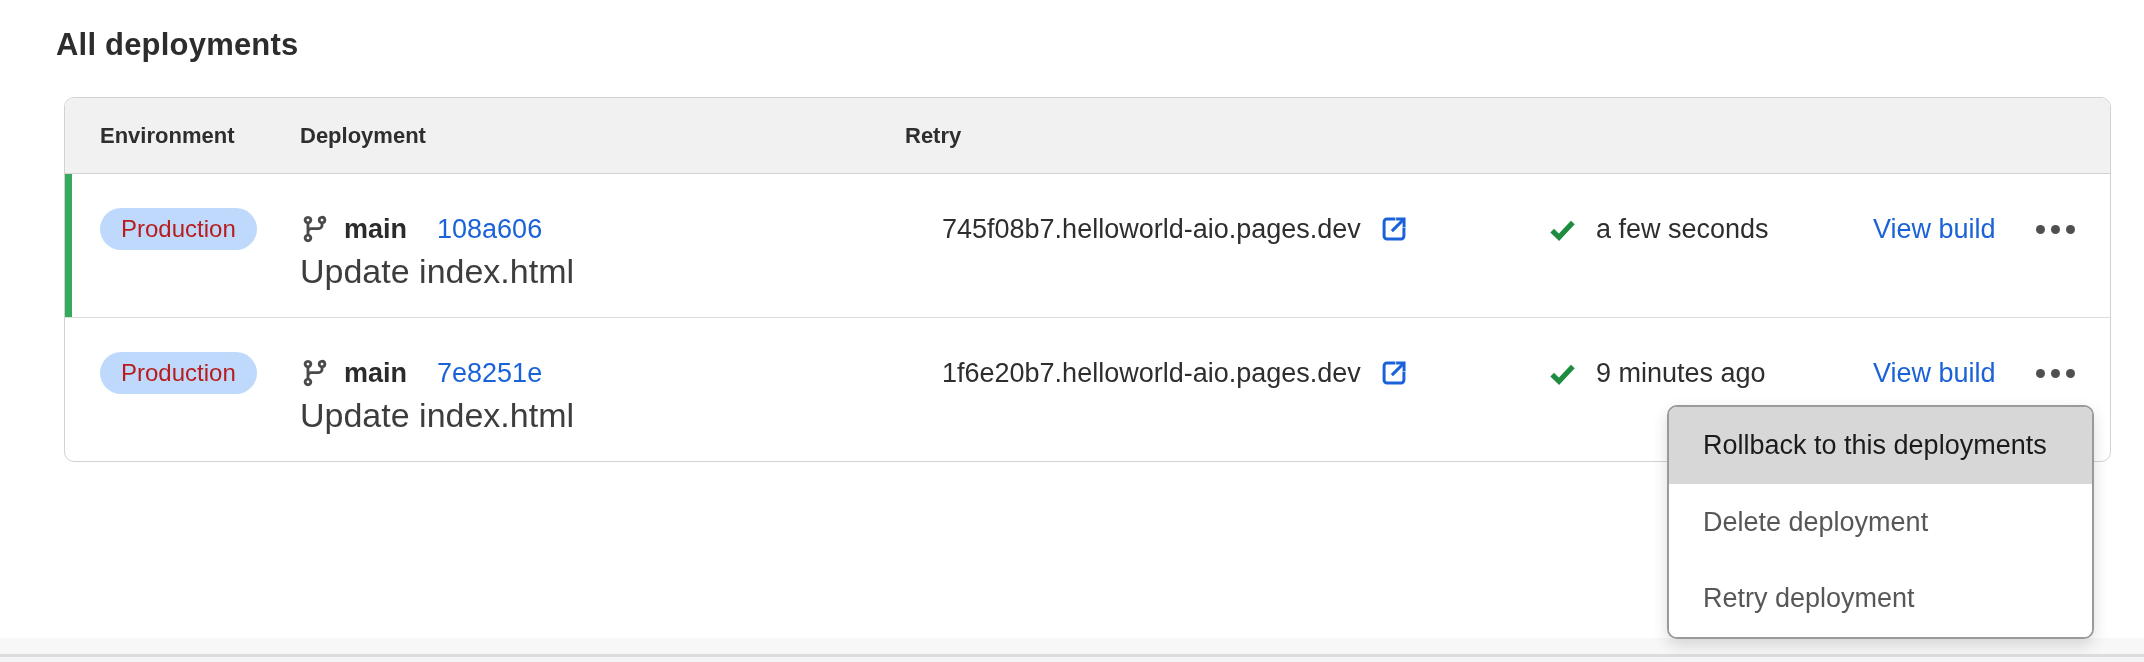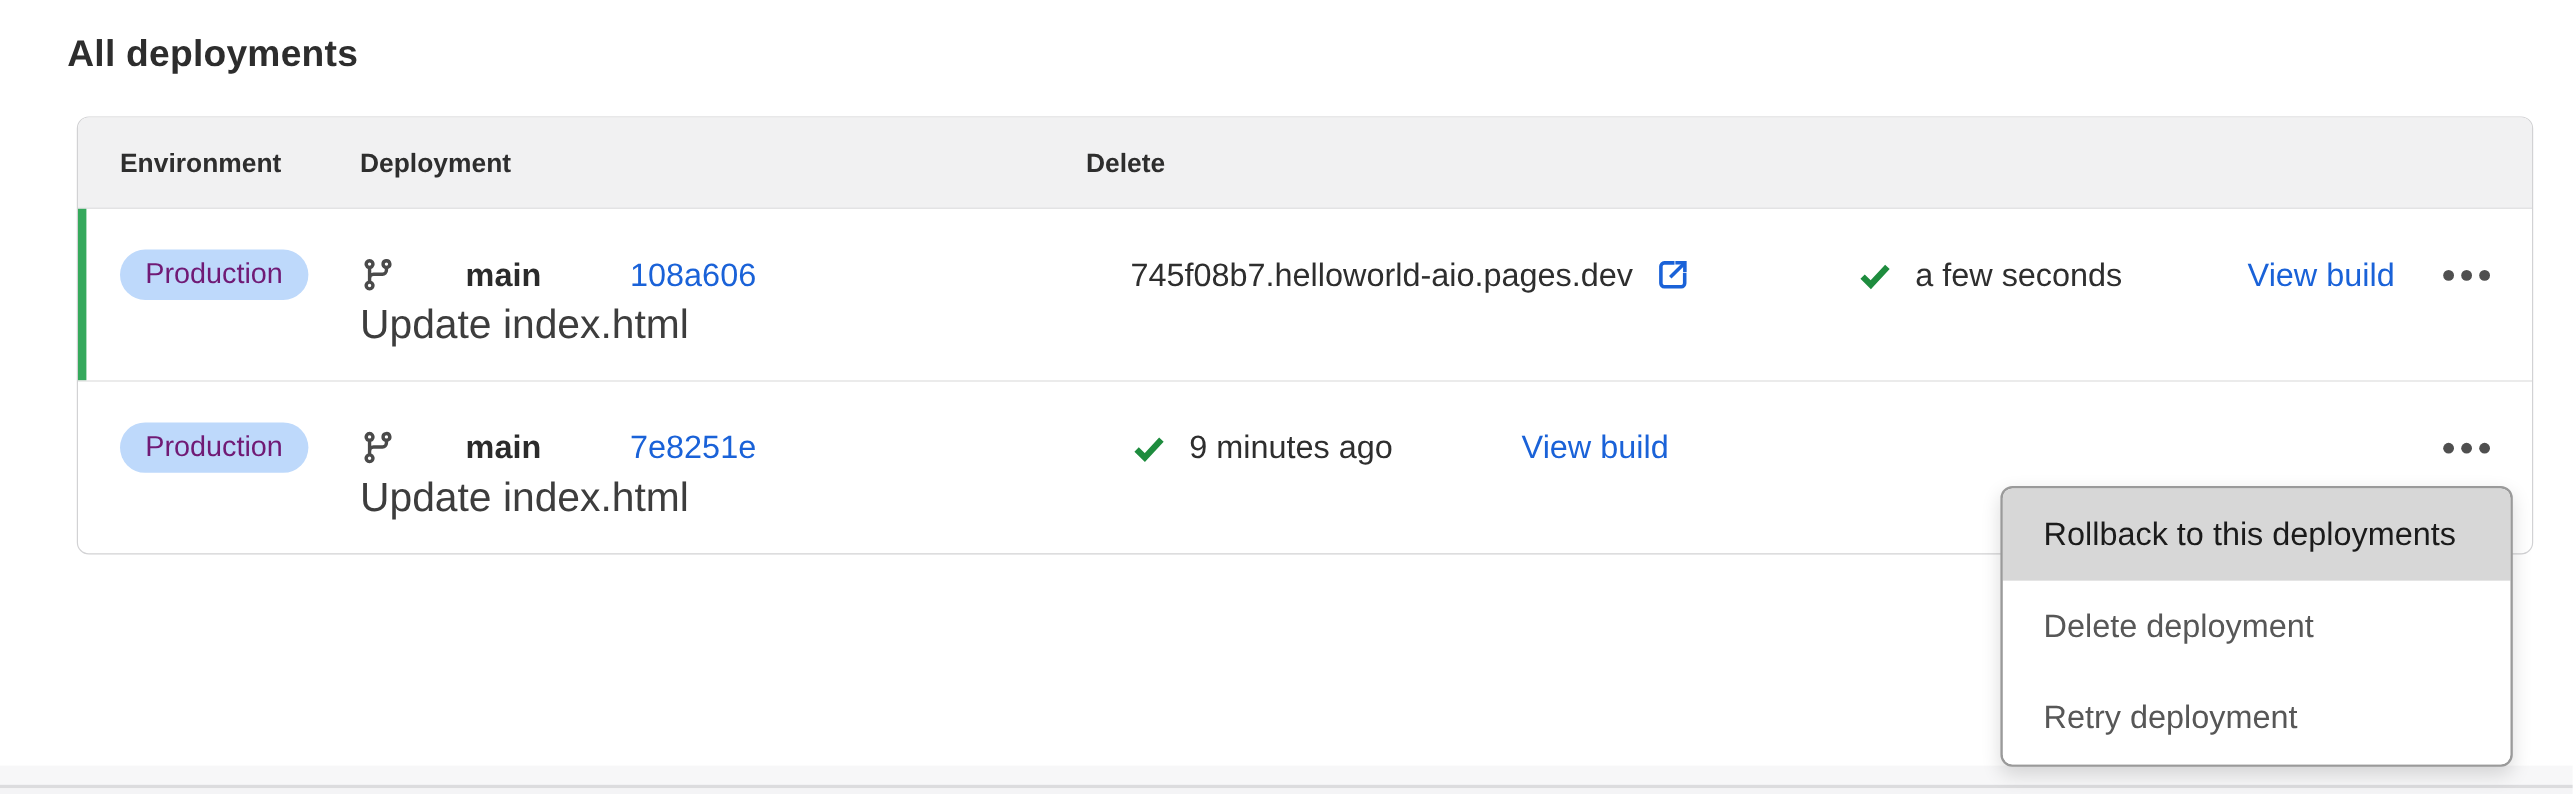--- a/index.html
+++ b/index.html
@@ -33,25 +33,25 @@
     padding:34px 0 0 35px;
   }
   .trow.second { border-top:1px solid #dedede; }
   .current-bar {
     position:absolute; left:0; top:0; width:7px; height:143px;
     background:#35a95c;
   }
 
   .badge {
     display:inline-block; padding:7px 21px;
-    background:#bed9fb; color:#701a75;
+    background:#bed9fb; color:#b91c1c;
     border-radius:999px; font-size:24px; line-height:28px;
   }
 
-  .line1 { display:flex; align-items:center; height:42px;gap:44px; }
+  .line1 { display:flex; align-items:center; height:42px; }
   .branch-name { font-size:27px; font-weight:700; color:#2b2b2b; margin-left:14px; }
   .commit-link { font-size:27px; color:#1a62d8; text-decoration:none; margin-left:30px; cursor:pointer; }
   .commit-msg  { margin-top:6px; font-size:34px; color:#3d3d3d; line-height:30px; }
 
   .dep-link { display:flex; align-items:center; height:42px; text-decoration:none; cursor:pointer; }
   .dep-url  { font-size:27px; color:#2e2e2e; }
   .ext-icon { margin-left:16px; display:inline-flex; }
 
   .cell-status { display:flex; align-items:center; height:42px;gap:24px; }
   .status-group { display:flex; align-items:center; width:302px; }
@@ -87,21 +87,21 @@
 </head>
 <body>
 
 <h1 class="page-title">All deployments</h1>
 
 <div class="deploy-table">
 
   <div class="thead">
     <div class="col-env">Environment</div>
     <div class="col-dep">Deployment</div>
-    <div class="col-stat">Delete</div>
+    <div class="col-stat">Retry</div>
   </div>
 
   <div class="trow">
     <div class="current-bar"></div>
     <div class="col-env">
       <span class="badge">Production</span>
     </div>
     <div class="col-src">
       <div class="line1">
         <span>
@@ -153,20 +153,32 @@
         <span>
           <svg width="30" height="30" viewBox="0 0 16 16" fill="#4a4a4a">
               <path d="M9.5 3.25a2.25 2.25 0 1 1 3 2.122V6A2.5 2.5 0 0 1 10 8.5H6a1 1 0 0 0-1 1v1.128a2.251 2.251 0 1 1-1.5 0V5.372a2.25 2.25 0 1 1 1.5 0v1.836A2.493 2.493 0 0 1 6 7h4a1 1 0 0 0 1-1v-.628A2.25 2.25 0 0 1 9.5 3.25Zm-6 0a.75.75 0 1 0 1.5 0 .75.75 0 0 0-1.5 0Zm8.25-.75a.75.75 0 1 0 0 1.5.75.75 0 0 0 0-1.5ZM4.25 12a.75.75 0 1 0 0 1.5.75.75 0 0 0 0-1.5Z"></path>
             </svg>
         </span>
         <span class="branch-name">main</span>
         <a class="commit-link">7e8251e</a>
       </div>
       <div class="commit-msg">Update index.html</div>
     </div>
+    <div class="col-dep">
+      <a class="dep-link">
+        <span class="dep-url">1f6e20b7.helloworld-aio.pages.dev</span>
+        <span class="ext-icon">
+          <svg width="34" height="34" viewBox="0 0 24 24" fill="none" stroke="#1a62d8" stroke-width="2.1">
+            <path d="M13 5H7a2 2 0 0 0-2 2v10a2 2 0 0 0 2 2h10a2 2 0 0 0 2-2v-6"></path>
+            <path d="M10.5 13.5 19 5"></path>
+            <path d="M13.5 4.9h5.6v5.6" stroke-linejoin="miter"></path>
+          </svg>
+        </span>
+      </a>
+    </div>
     <div class="col-stat cell-status">
       <div class="status-group">
         <span>
           <svg width="31" height="31" viewBox="0 0 24 24" fill="none" stroke="#1e8c3e" stroke-width="4">
             <path d="M4 12.8l5.3 5.2L20 6.5"></path>
           </svg>
         </span>
         <span class="status-time">9 minutes ago</span>
       </div>
       <a class="view-build">View build</a>

